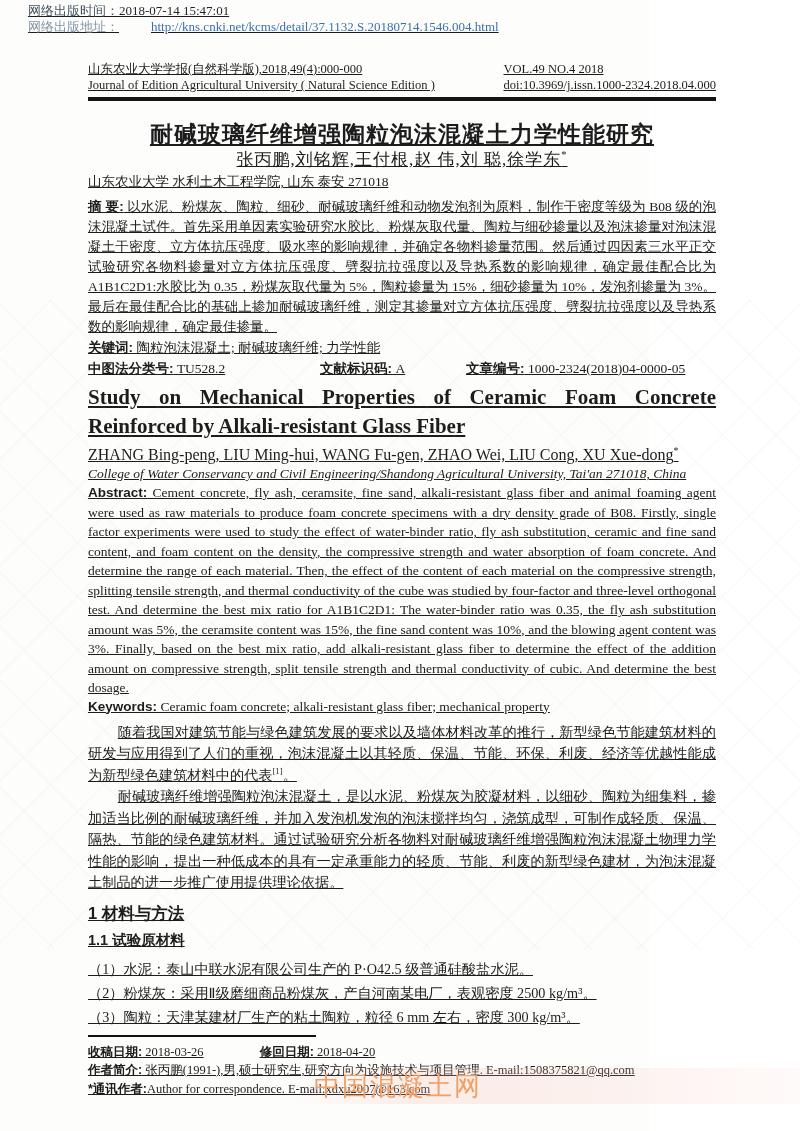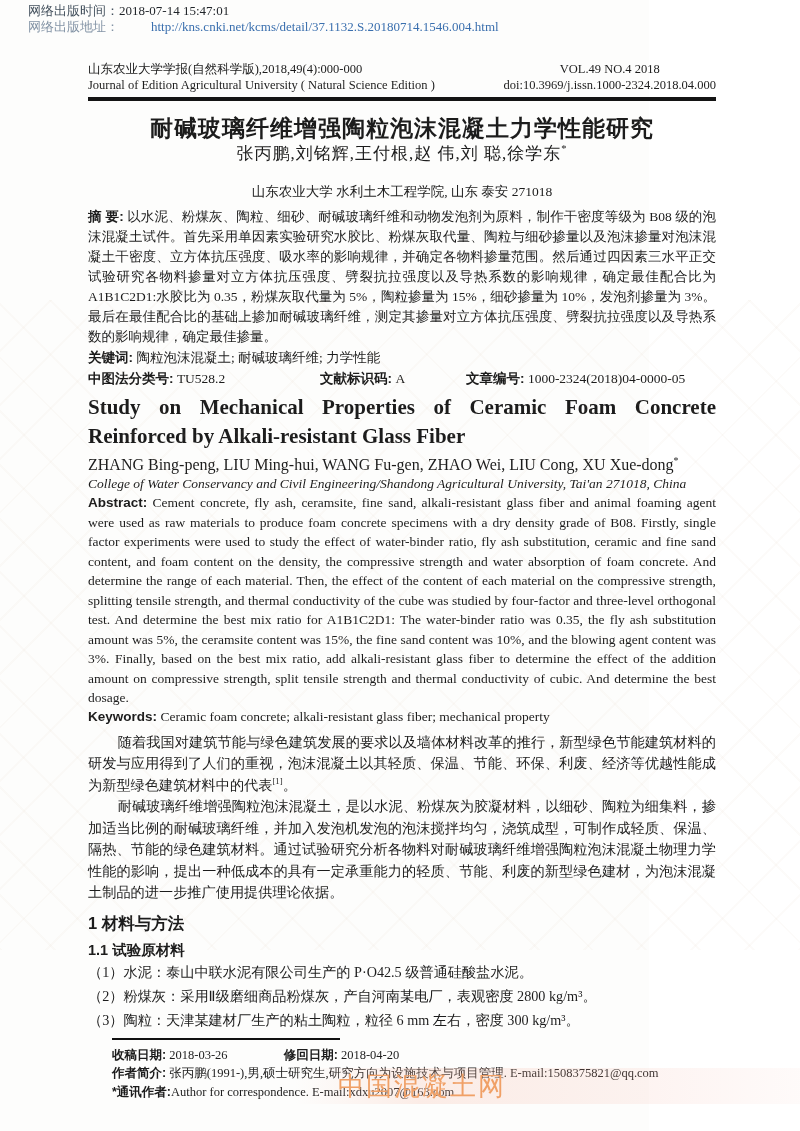--- a/index.html
+++ b/index.html
@@ -3,85 +3,85 @@
 <meta charset="utf-8">
 <style>
   * { box-sizing: border-box; }
   html,body { margin:0; padding:0; }
   body {
     width:800px; height:1131px; overflow:hidden;
     background:#ffffff;
     font-family:"Liberation Serif", serif;
     color:#1c1c1c;
   }
-  .page { position:relative; width:649px; height:1131px; background:#fdfdfc; }
+  .page { position:relative; width:649px; height:1131px; background:#fdfdfc;text-decoration:underline; }
 
   
   .scan-texture {
     position:absolute; left:0; top:300px; width:800px; height:650px;
     background:
       repeating-linear-gradient(45deg, rgba(205,175,145,0.05) 0 2px, rgba(255,255,255,0) 2px 38px),
       repeating-linear-gradient(-45deg, rgba(205,175,145,0.05) 0 2px, rgba(255,255,255,0) 2px 38px);
     pointer-events:none;
   }
 
   
   .netpub { padding:3px 0 0 28px; font-size:13px; line-height:16px; }
   .netpub .lbl1 { color:#45525e; }
   .netpub .val1 { color:#1f2328; }
   .netpub .lbl2 { color:#8494a6; }
   .netpub a.url { color:#3a6fae; text-decoration:none; cursor:pointer;margin-left:32px; }
 
   .content { margin:0 84px 0 88px; width:628px; }
 
   .jheader { display:flex; justify-content:space-between; margin-top:26px; font-size:12.5px; line-height:16px;gap:40px; }
-  .jheader .right { text-align:center; }
+  .jheader .right { text-align:left; }
 
   .rule { margin-top:4px; height:2px; border-top:3px solid #141414; border-bottom:1.5px solid #141414; }
 
   .sans-b { font-family:"Liberation Sans", sans-serif; font-weight:bold; }
 
-  .title-cn { margin-top:12px; text-align:center; font-family:"Liberation Sans", sans-serif; font-weight:bold; font-size:23px; line-height:30px; letter-spacing:1px; }
+  .title-cn { margin-top:18px; text-align:center; font-family:"Liberation Sans", sans-serif; font-weight:bold; font-size:23px; line-height:30px; letter-spacing:1px; }
   .authors-cn { text-align:center; font-size:17px; line-height:22px; letter-spacing:1px; }
-  .affil-cn { margin-top:18px; text-align:center; font-size:13.5px; line-height:17px; }
+  .affil-cn { margin-top:2px; text-align:left; font-size:13.5px; line-height:17px; }
 
   .para-cn { font-size:13.5px; line-height:20px; text-align:justify; }
   .abstract-cn { margin-top:7px; }
   .kw-cn { margin-top:1px; font-size:13.5px; line-height:20px; }
   .clc-line { margin-top:1px; font-size:13.5px; line-height:20px; display:flex; }
   .clc-p1 { width:232px; } .clc-p2 { width:146px; }
 
   .title-en { margin-top:4px; font-weight:bold; font-size:21px; line-height:29px; text-align:justify; }
   .authors-en { margin-top:3px; font-size:16px; line-height:21px; }
   .affil-en { font-style:italic; font-size:13.5px; line-height:17px; }
   .abstract-en { margin-top:1px; font-size:13.5px; line-height:19.5px; text-align:justify; }
   .kw-en { font-size:13.5px; line-height:18px; }
 
   .body-cn p { margin:0; font-size:14.2px; line-height:21.5px; text-align:justify; text-indent:2.1em; }
   .intro { margin-top:6px; }
 
   .h1 { margin-top:8px; font-family:"Liberation Sans", sans-serif; font-weight:bold; font-size:16.5px; line-height:23px; }
   .h2 { margin-top:5px; font-family:"Liberation Sans", sans-serif; font-weight:bold; font-size:14.5px; line-height:20px; }
-  .materials { margin-top:0; }
+  .materials { margin-top:7px; }
   .materials .mat-item { font-size:14.2px; line-height:24px; }
 
-  .footblock { margin:6px 84px 0 112px; width:628px; font-size:12.5px; line-height:18.5px; }
+  .footblock { margin:6px 84px 0 88px; width:628px; font-size:12.5px; line-height:18.5px; }
   .fn-rule { width:228px; border-top:2.5px solid #111; margin-bottom:6px; }
   .fn-line .sans-b { font-size:12.5px; }
   .fn-gap { display:inline-block; width:56px; }
 
   sup { font-size:0.62em; vertical-align:super; line-height:0; }
 
   .wm-band {
     position:absolute; left:295px; top:1068px; width:505px; height:36px;
     background:linear-gradient(to right, rgba(246,185,165,0) 0%, rgba(246,185,165,0.25) 25%, rgba(244,175,160,0.14) 70%, rgba(244,175,160,0.06) 100%);
     pointer-events:none;
   }
   .wm-text {
-    position:absolute; left:338px; top:1071px;
+    position:absolute; left:314px; top:1071px;
     font-family:"Liberation Sans", sans-serif;
     font-size:26px; line-height:30px; letter-spacing:2px;
     color:#f0a066;
   }
 </style>
 </head>
 <body>
 
 <div class="page">
   <div class="scan-texture"></div>
@@ -138,21 +138,21 @@
 
     <div class="body-cn intro">
       <p><span>随着我国对建筑节能与绿色建筑发展的要求以及墙体材料改革的推行，新型绿色节能建筑材料的研发与应用得到了人们的重视，泡沫混凝土以其轻质、保温、节能、环保、利废、经济等优越性能成为新型绿色建筑材料中的代表</span><sup>[1]</sup><span>。</span></p>
       <p>耐碱玻璃纤维增强陶粒泡沫混凝土，是以水泥、粉煤灰为胶凝材料，以细砂、陶粒为细集料，掺加适当比例的耐碱玻璃纤维，并加入发泡机发泡的泡沫搅拌均匀，浇筑成型，可制作成轻质、保温、隔热、节能的绿色建筑材料。通过试验研究分析各物料对耐碱玻璃纤维增强陶粒泡沫混凝土物理力学性能的影响，提出一种低成本的具有一定承重能力的轻质、节能、利废的新型绿色建材，为泡沫混凝土制品的进一步推广使用提供理论依据。</p>
     </div>
 
     <div class="h1">1  材料与方法</div>
     <div class="h2">1.1  试验原材料</div>
     <div class="materials">
       <div class="mat-item">（1）水泥：泰山中联水泥有限公司生产的 P·O42.5 级普通硅酸盐水泥。</div>
-      <div class="mat-item">（2）粉煤灰：采用Ⅱ级磨细商品粉煤灰，产自河南某电厂，表观密度 2800 kg/m³。</div>
+      <div class="mat-item">（2）粉煤灰：采用Ⅱ级磨细商品粉煤灰，产自河南某电厂，表观密度 2500 kg/m³。</div>
       <div class="mat-item">（3）陶粒：天津某建材厂生产的粘土陶粒，粒径 6 mm 左右，密度 300 kg/m³。</div>
     </div>
   </div>
 
   <div class="footblock">
     <div class="fn-rule"></div>
     <div class="fn-line">
       <span class="sans-b">收稿日期:</span><span> 2018-03-26</span><span class="fn-gap"></span><span class="sans-b">修回日期:</span><span> 2018-04-20</span>
     </div>
     <div class="fn-line">

